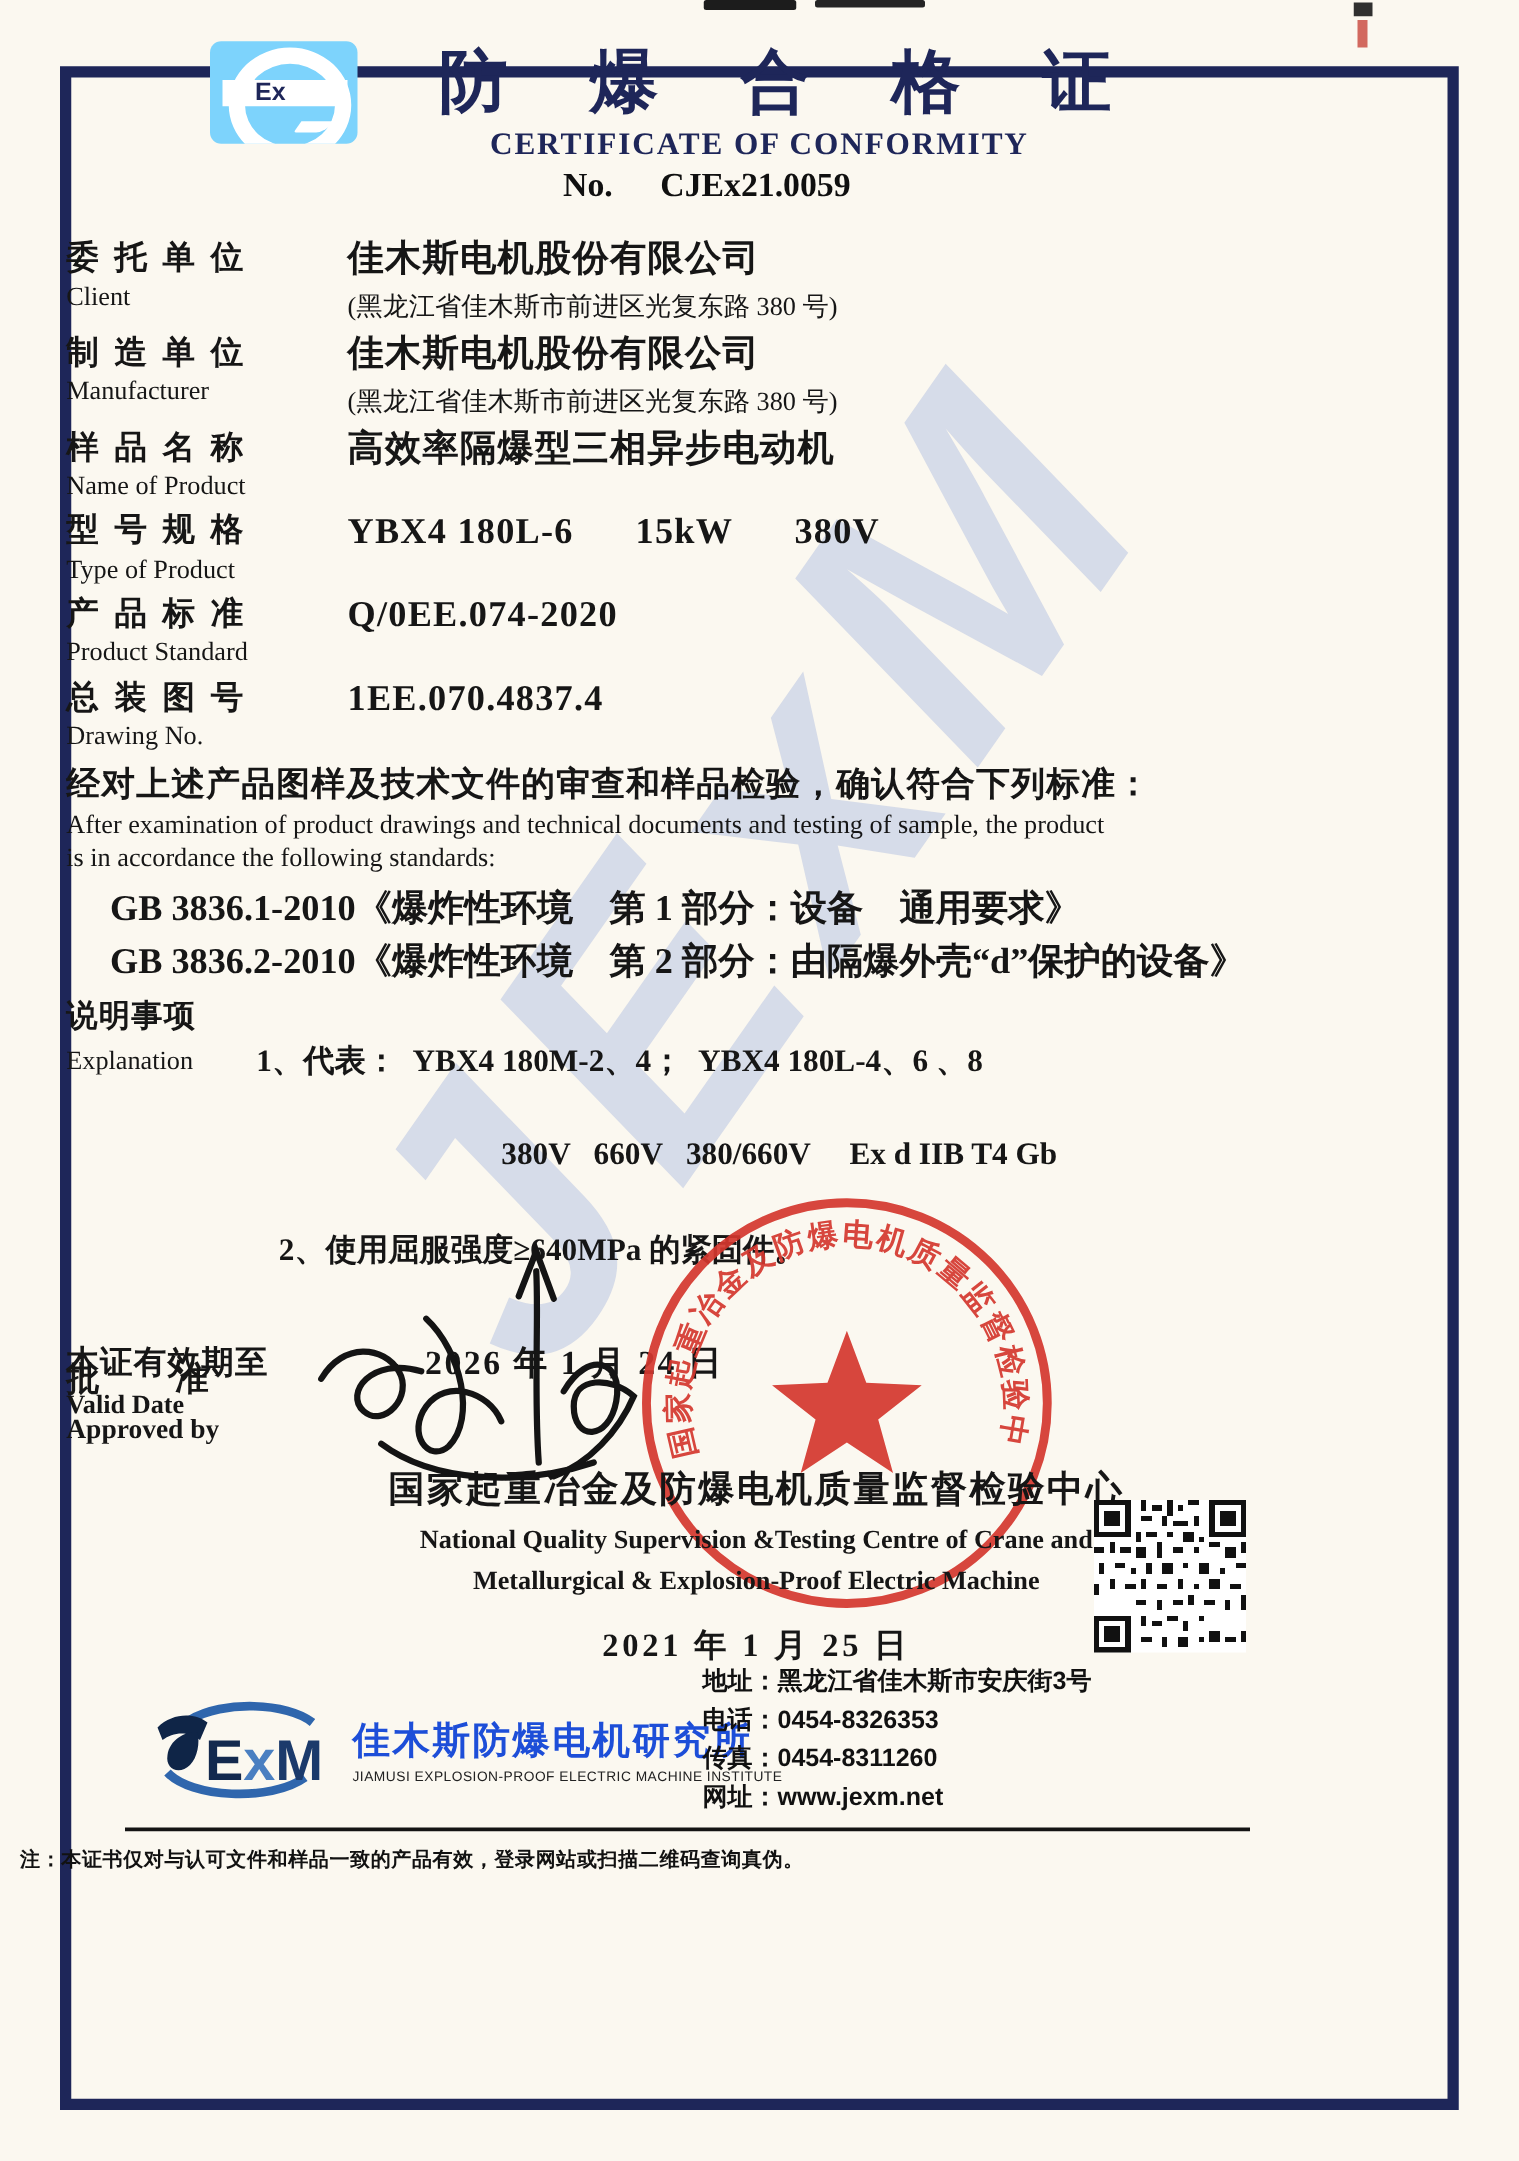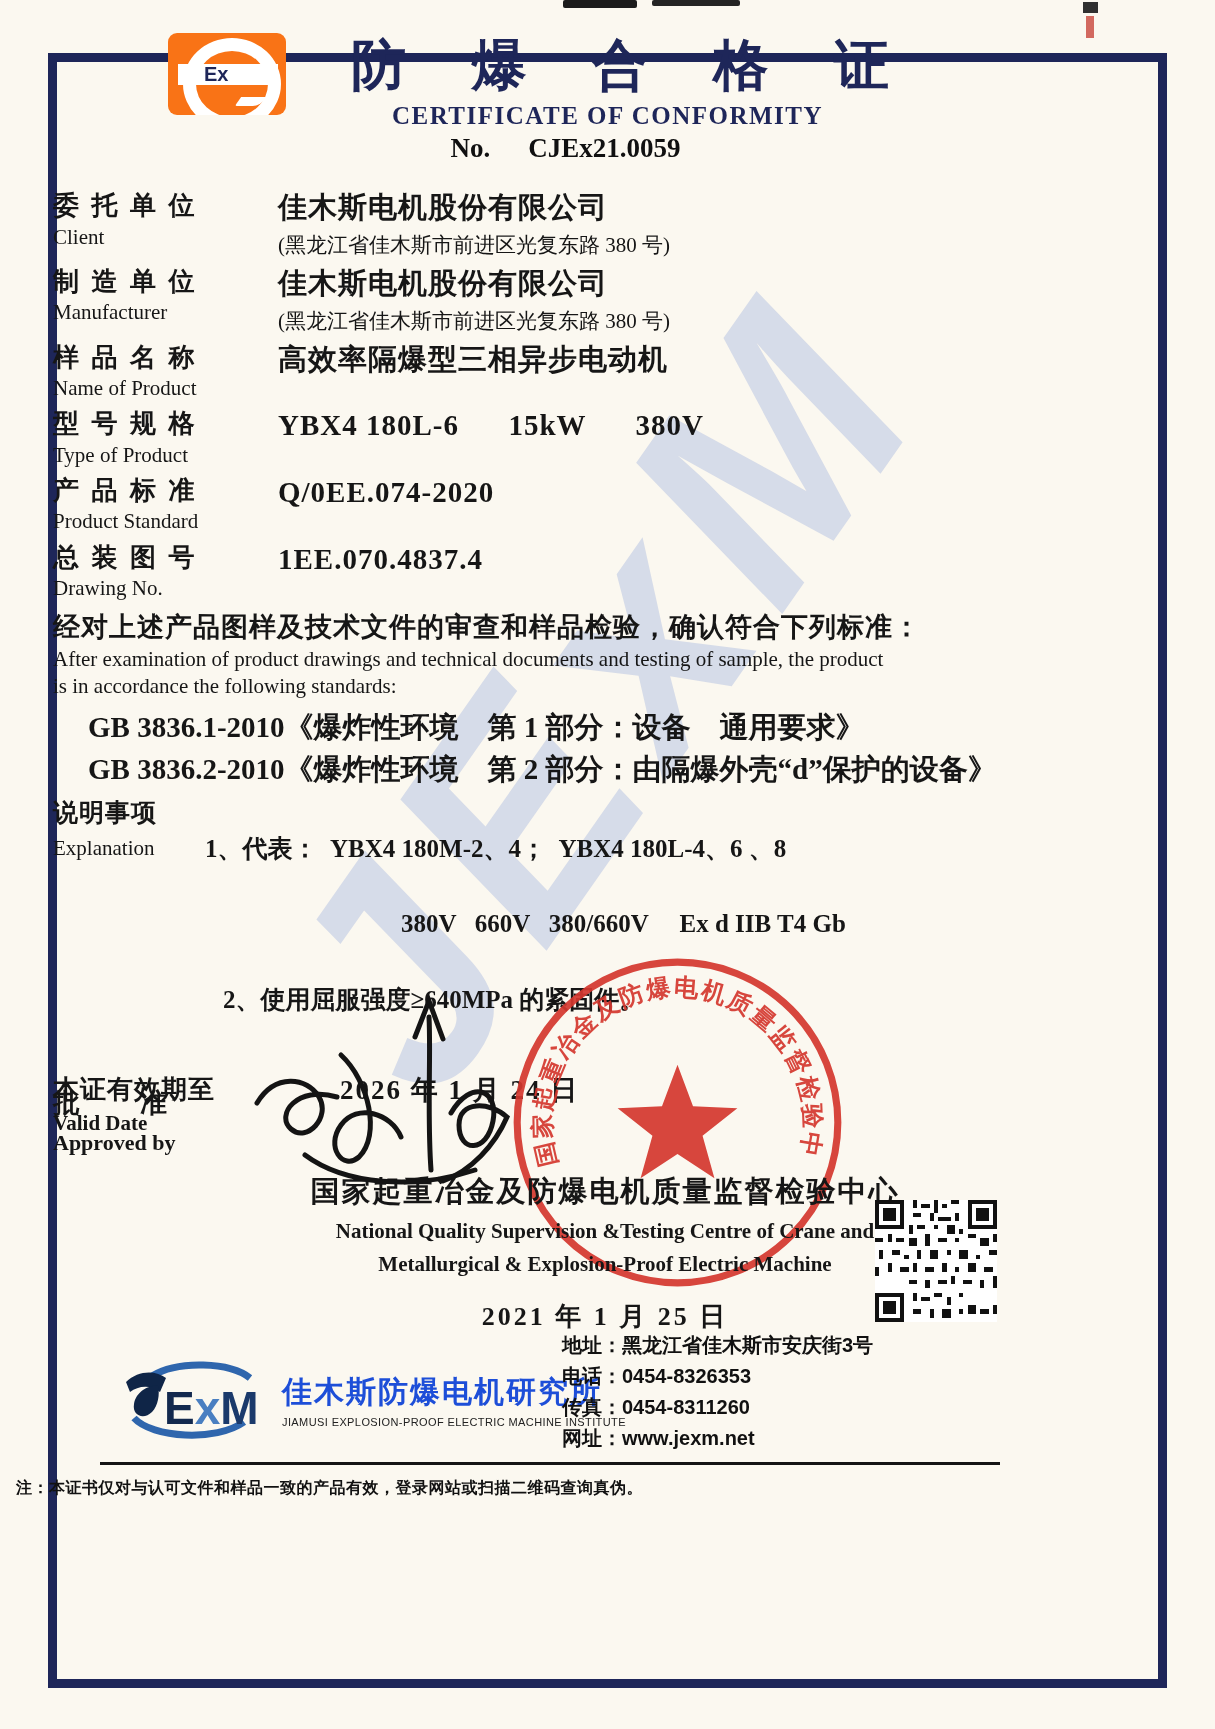--- a/index.html
+++ b/index.html
@@ -8,21 +8,21 @@
     background:#fbf8f0;color:#161616;
     font-family:"Liberation Serif","DejaVu Serif",serif;
   }
   .frame{position:absolute;left:48px;top:53px;right:48px;bottom:41px;border:9px solid #1e2659;}
   
   .wm{position:absolute;left:-70px;top:520px;width:1340px;text-align:center;z-index:0;
       font-family:"Liberation Sans","DejaVu Sans",sans-serif;font-weight:bold;font-style:italic;
       font-size:300px;letter-spacing:22px;color:rgba(178,192,226,0.5);transform:rotate(-55deg);pointer-events:none;}
   .layer{position:absolute;inset:0;z-index:1;}
   
-  .ex-logo{position:absolute;left:168px;top:33px;width:118px;height:82px;background:#f97316;border-radius:9px;overflow:hidden;}
+  .ex-logo{position:absolute;left:168px;top:33px;width:118px;height:82px;background:#7dd3fc;border-radius:9px;overflow:hidden;}
   .ex-ring{position:absolute;left:15px;top:5px;width:72px;height:66px;border:13px solid #fff;border-radius:50%;}
   .ex-band{position:absolute;left:10px;top:31px;right:8px;height:21px;background:#fff;}
   .ex-text{position:absolute;left:36px;top:31px;font-family:"Liberation Sans",sans-serif;font-weight:bold;font-size:20px;color:#1e2659;line-height:21px;}
   .ex-tail{position:absolute;right:22px;bottom:9px;width:26px;height:9px;background:#fff;transform:skewX(-35deg);border-radius:0 0 8px 2px;}
   .head-titles{position:absolute;left:0;right:0;top:34px;text-align:center;color:#1e2659;}
   .title-zh{font-size:55px;font-weight:bold;letter-spacing:26px;text-indent:26px;line-height:1.15;padding-left:25px;}
   .title-en{font-size:25px;font-weight:bold;letter-spacing:1.5px;margin-top:5px;}
   .cert-no{color:#101010;font-size:27px;font-weight:bold;margin-top:3px;transform:translateX(-42px);}
   .cert-no .no-num{margin-left:38px;}
   

